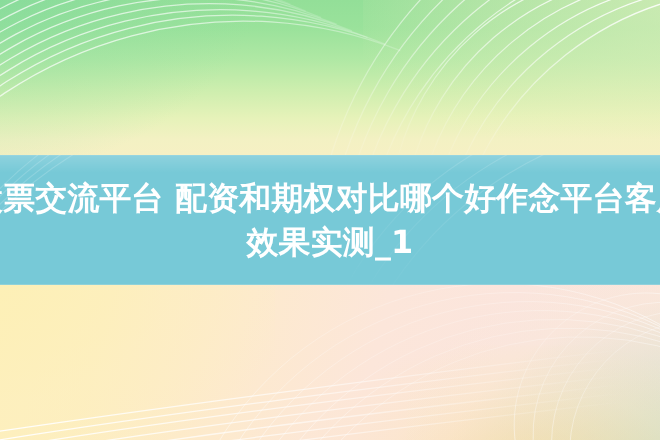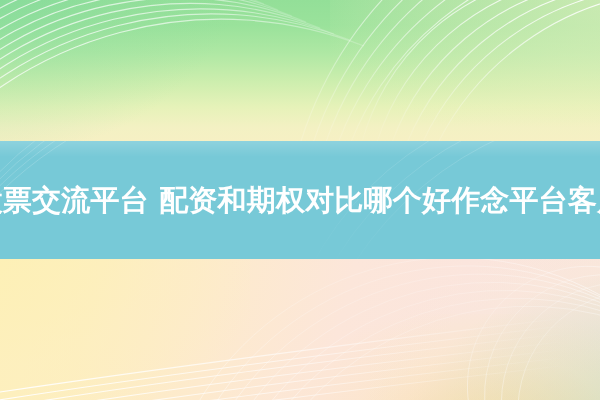--- a/index.html
+++ b/index.html
@@ -220,20 +220,21 @@
       </g>
       <g stroke="url(#fadeMR)" fill="none" stroke-width="1">
         <path d="M 300 150 A 320 320 0 0 1 620 -46"></path>
         <path d="M 316 156 A 332 332 0 0 1 636 -40"></path>
         <path d="M 332 162 A 344 344 0 0 1 652 -34"></path>
       </g>
     </svg>
 
     <div class="title-wrap">
       <div class="title-line">股票交流平台 配资和期权对比哪个好作念平台客服</div>
+      <div class="title-line">效果实测_1</div>
     </div>
   </div>
 
   <div class="band-bot">
     <div class="bl-tint"></div>
     <div class="br-tint"></div>
     <div class="gold-streak"></div>
 
     <svg class="svg-layer" viewBox="0 0 600 141" preserveAspectRatio="none">
       <defs>

